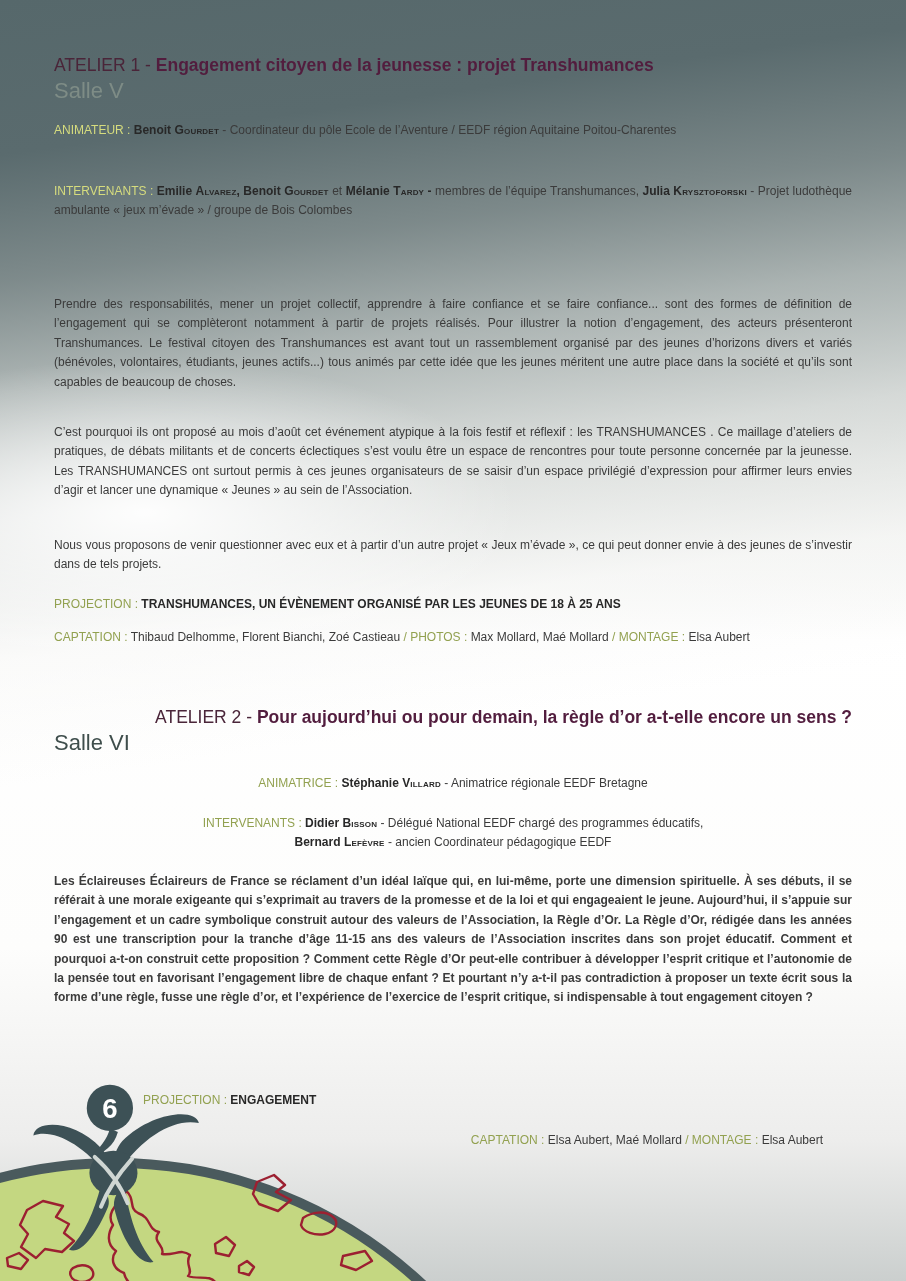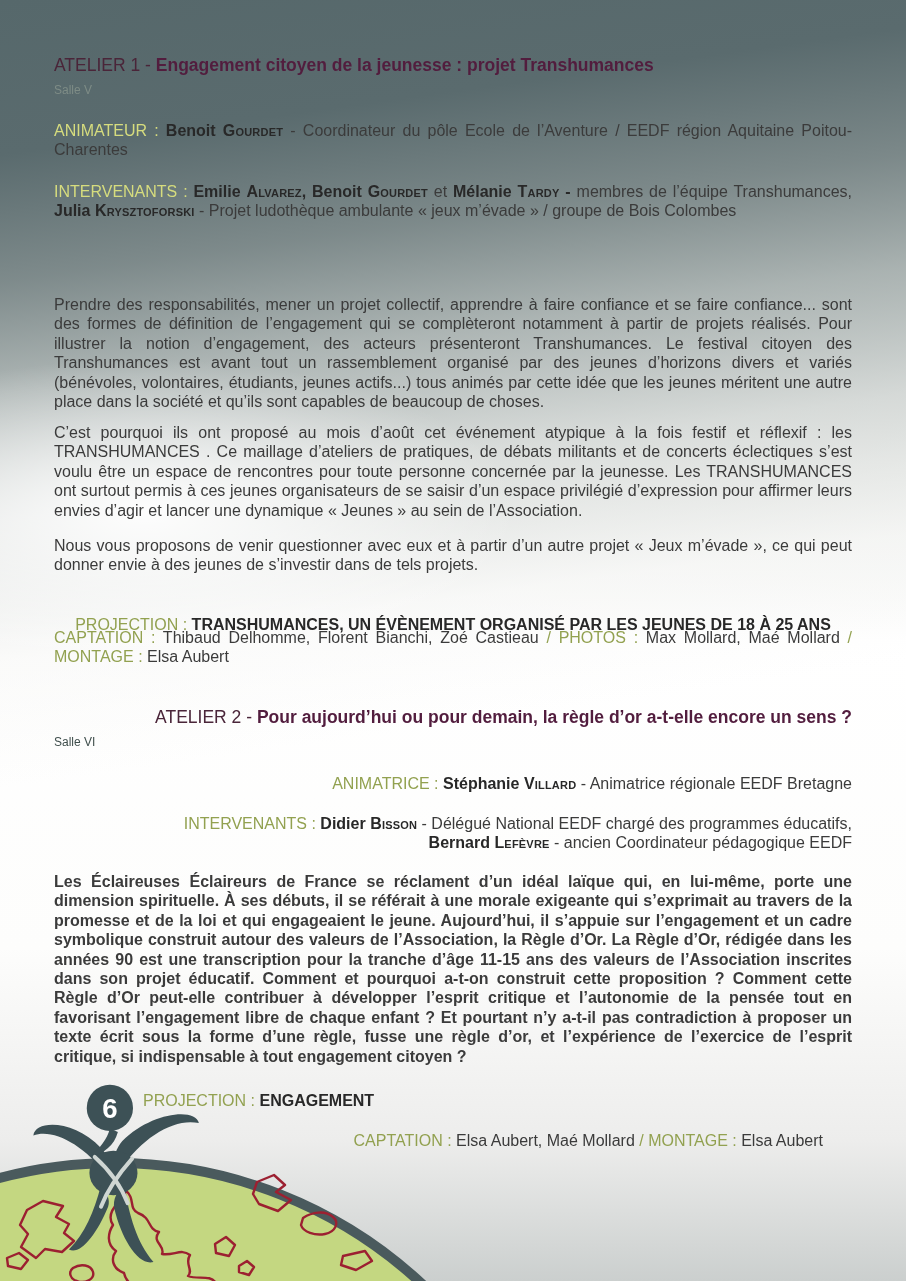--- a/index.html
+++ b/index.html
@@ -8,38 +8,38 @@
     width:906px;height:1281px;
     overflow:hidden;
     font-family:"Liberation Sans","DejaVu Sans",sans-serif;
     background:
       radial-gradient(ellipse 55% 16% at 16% 40%, rgba(255,255,255,.95), rgba(255,255,255,0) 75%),
       linear-gradient(172deg, rgba(86,104,107,1) 0%, rgba(90,107,110,1) 11%, rgba(120,133,134,.92) 20%, rgba(163,172,171,.78) 28%, rgba(208,212,210,.6) 37%, rgba(245,245,243,.45) 47%, rgba(255,255,255,0) 56%),
       linear-gradient(180deg, #8d9a9a 0%, #b9c1bf 18%, #eceeec 36%, #ffffff 50%, #fdfdfc 74%, #ededec 89%, #cbcfce 100%);
   }
   .blk{
     position:absolute;left:54px;width:798px;
-    font-size:16px;line-height:19.4px;color:var(--body);
+    font-size:12px;line-height:19.4px;color:var(--body);
     text-align:justify;
   }
   .h{font-size:17.5px;line-height:24px;text-align:left;}
   .hpre{color:var(--maroonPrefix);}
   .ht{font-weight:700;color:var(--maroonBold);}
-  .room{font-size:12px;text-align:left;}
+  .room{font-size:22px;text-align:left;}
   #room1{color:var(--roomLight);}
   #room2{color:var(--roomDark);}
   .lab1{color:var(--labelPale);}
   .lab2{color:var(--labelOlive);}
   .b{font-weight:700;color:var(--bold);}
   .bsc{font-weight:700;color:var(--bold);font-variant:small-caps;letter-spacing:.2px;}
   .p{color:var(--body);}
   #h1{top:53px;} #room1{top:81px;} #anim1{top:121px;} #interv1{top:182px;}
   #p1{top:263px;margin-top:32px;} #p2{top:407px;margin-top:16px;} #p3{top:536px;}
-  #proj1{top:615px;text-align:center;} #capt1{top:628px;}
-  #h2{top:705px;text-align:right;} #room2{top:733px;} #anim2{top:774px;text-align:right;} #interv2{top:814px;text-align:right;}
+  #proj1{top:595px;text-align:left;} #capt1{top:628px;}
+  #h2{top:705px;text-align:right;} #room2{top:733px;} #anim2{top:774px;text-align:center;} #interv2{top:814px;text-align:center;}
   #p4{top:872px;font-weight:bold;}
   #proj2{top:1091px;left:143px;width:660px;text-align:left;z-index:5;}
   #capt2{top:1131px;left:183px;width:640px;text-align:right;z-index:5;}
   #globe{position:absolute;left:-345px;top:1148px;width:920px;height:920px;z-index:2;}
   #figure{position:absolute;left:28px;top:1082px;width:178px;height:205px;z-index:3;}
 </style>
 </head>
 <body>
 
 <div class="blk h" id="h1">

